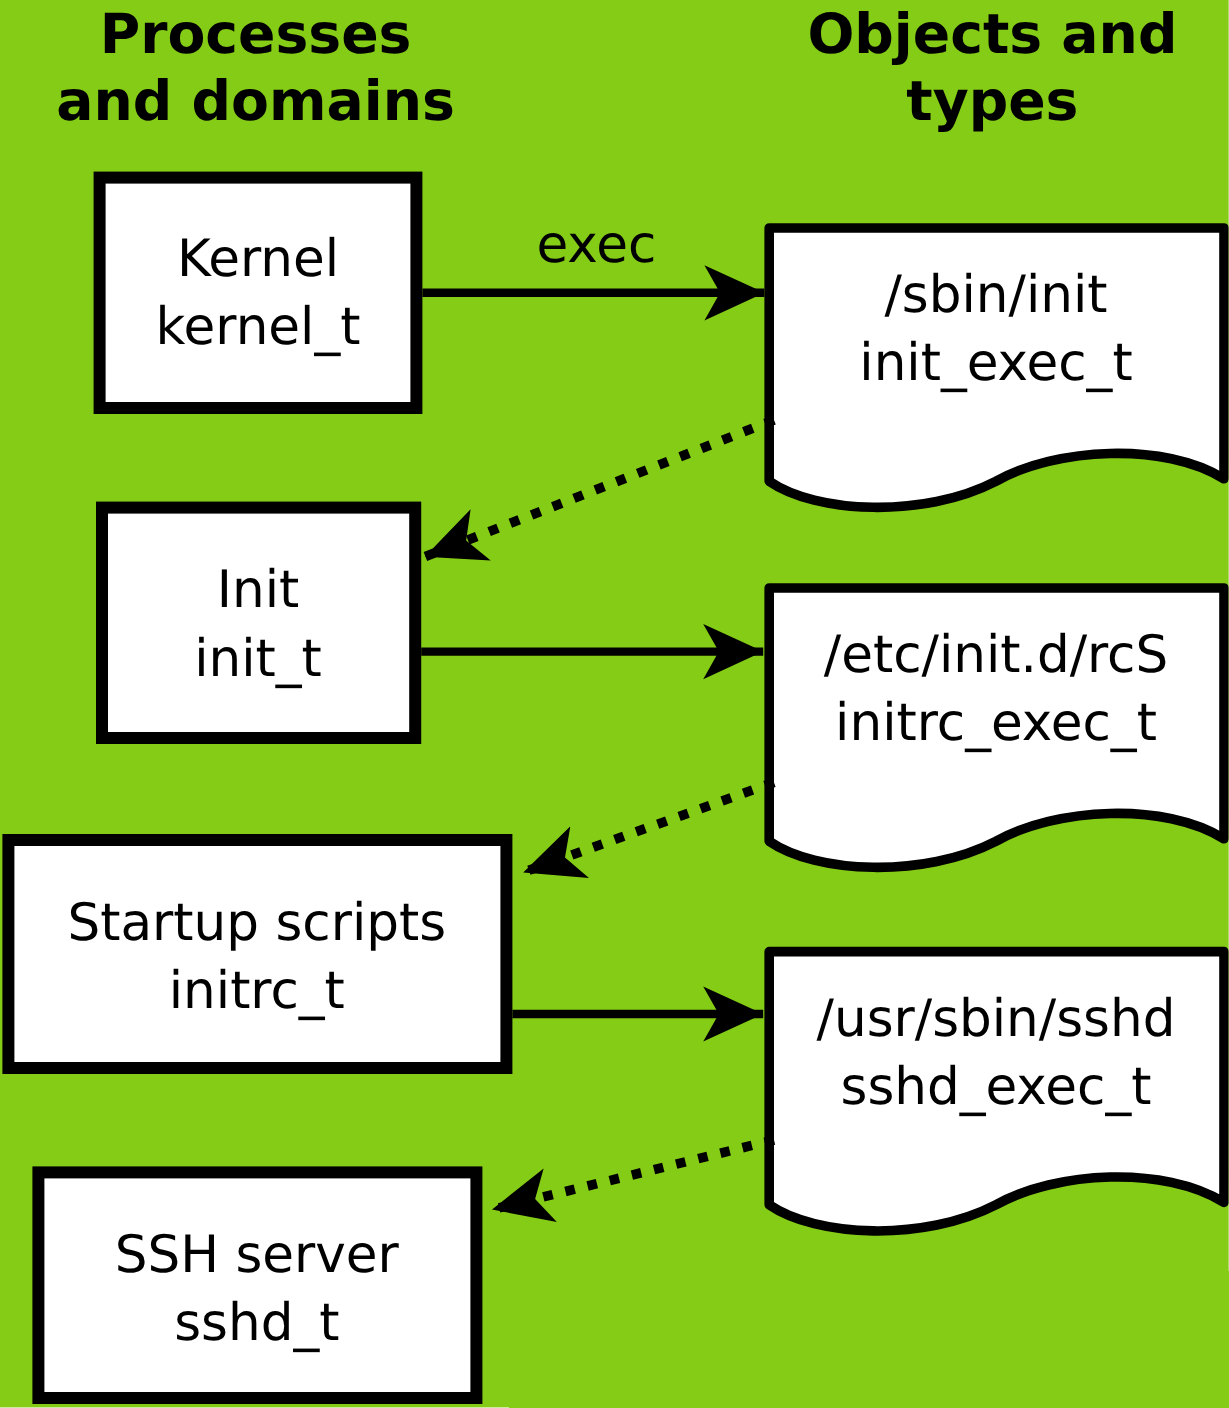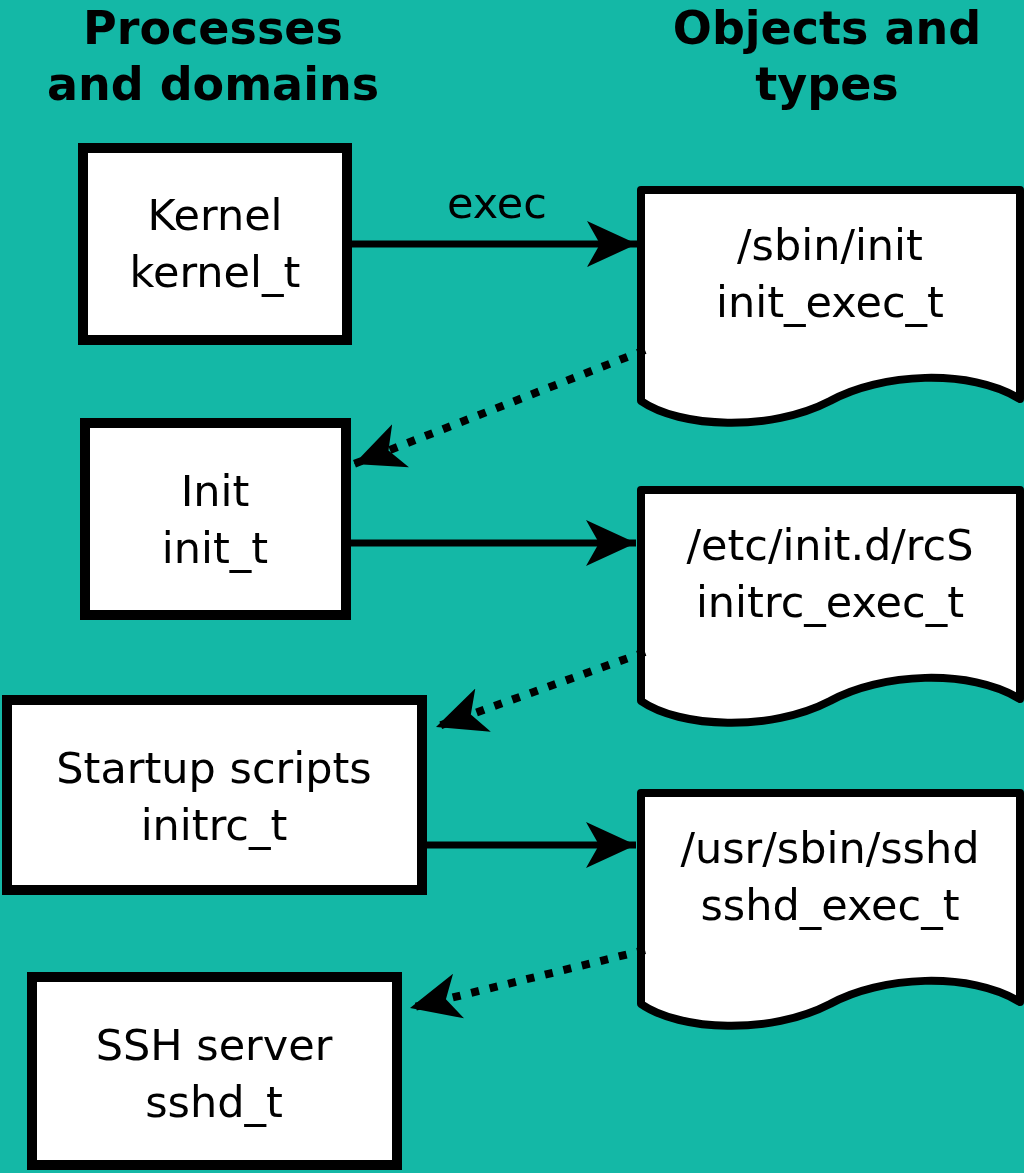--- a/index.html
+++ b/index.html
@@ -1,20 +1,20 @@
 <!DOCTYPE html>
 <html><head>
 <meta charset="utf-8">
 <style>
   html, body { margin: 0; padding: 0; background: #ffffff; }
   .stage {
     position: relative;
     width: 1024px;
     height: 1173px;
-    background: #14b8a6;
+    background: #84cc16;
     overflow: hidden;
   }
   svg { display: block; }
   .box  { fill: #ffffff; stroke: #000000; stroke-width: 10; }
   .doc  { fill: #ffffff; stroke: #000000; stroke-width: 8; stroke-linejoin: round; }
   .arrow  { stroke: #000000; stroke-width: 7; fill: none; marker-end: url(#arrowhead); }
   .dotted { stroke: #000000; stroke-width: 8; fill: none; stroke-dasharray: 8 11; marker-end: url(#arrowhead); }
   .lbl {
     font-family: "DejaVu Sans", "Liberation Sans", sans-serif;
     font-size: 43px;

